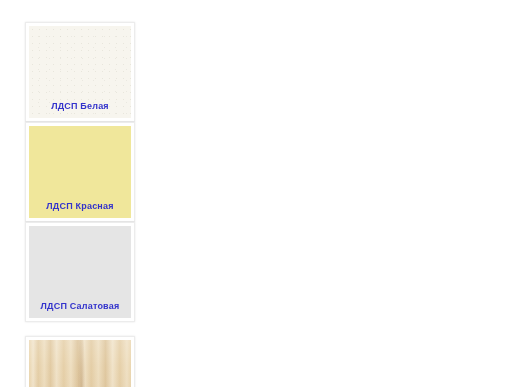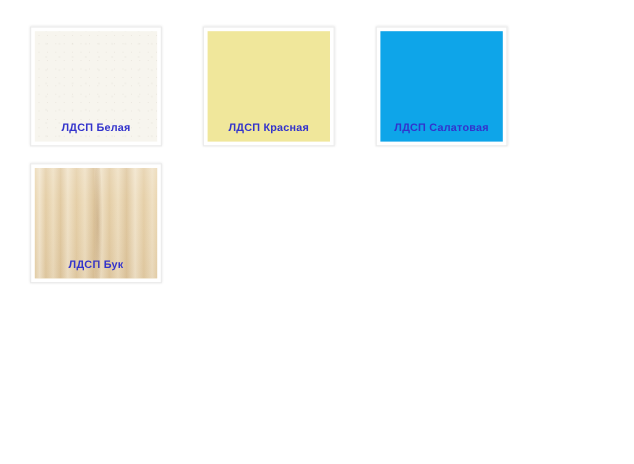--- a/index.html
+++ b/index.html
@@ -19,23 +19,22 @@
   .swatch-grid {
     position: relative;
     width: 528px;
     height: 387px;
     padding: 0;
     box-sizing: border-box;
   }
 
   .swatch-row {
     display: flex;
-    flex-direction: row;
+    flex-direction: column;
     margin-left: 25px;
-    gap: 14px;
   }
   .swatch-row-1 { margin-top: 22px; }
   .swatch-row-2 { margin-top: 14px; }
   .swatch-row-3 { margin-top: 14px; }
 
   .swatch-cell {
     width: 110px;
     height: 100px;
     margin-right: 20px;
     position: relative;
@@ -142,21 +141,21 @@
     </div>
 
     <div class="swatch-cell">
       <div class="swatch-chip" style="background:#f0e79b">
         <span class="swatch-label">ЛДСП Красная</span>
       </div>
     </div>
 
 
     <div class="swatch-cell">
-      <div class="swatch-chip" style="background:#0ea5e9">
+      <div class="swatch-chip" style="background:#e5e5e5">
         <span class="swatch-label">ЛДСП Салатовая</span>
       </div>
     </div>
 
   </div>
 
 
   <div class="swatch-row swatch-row-3">
 
 

